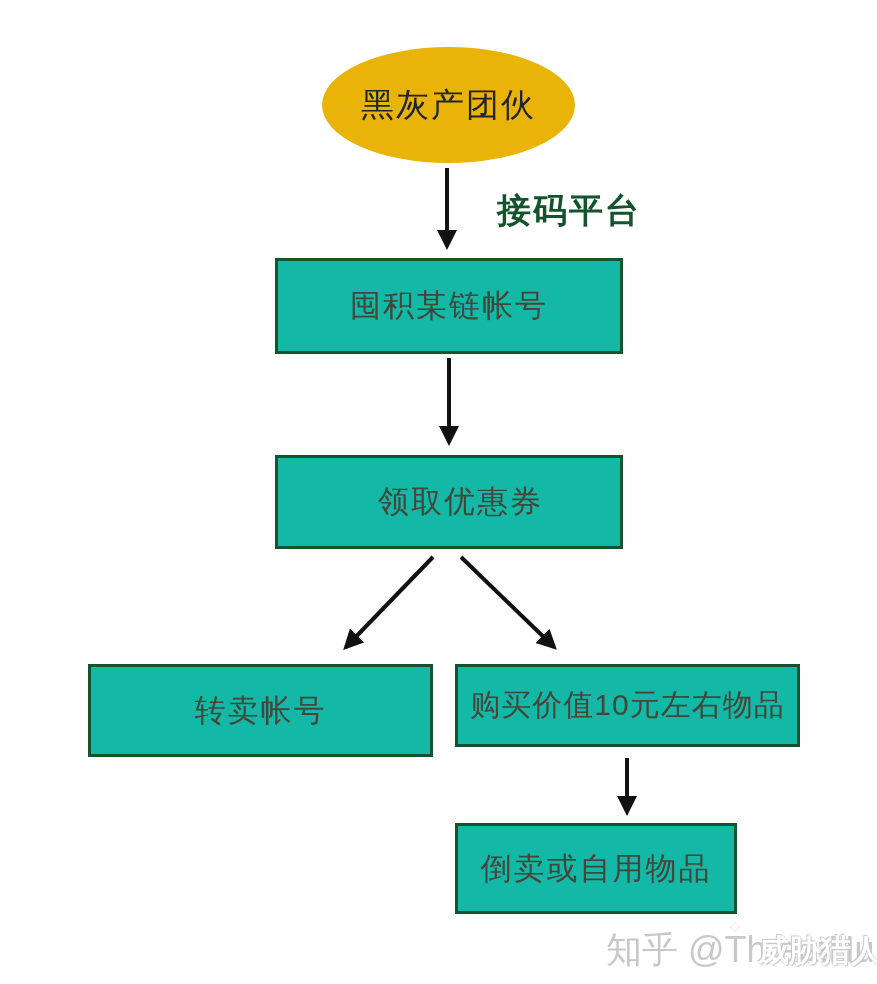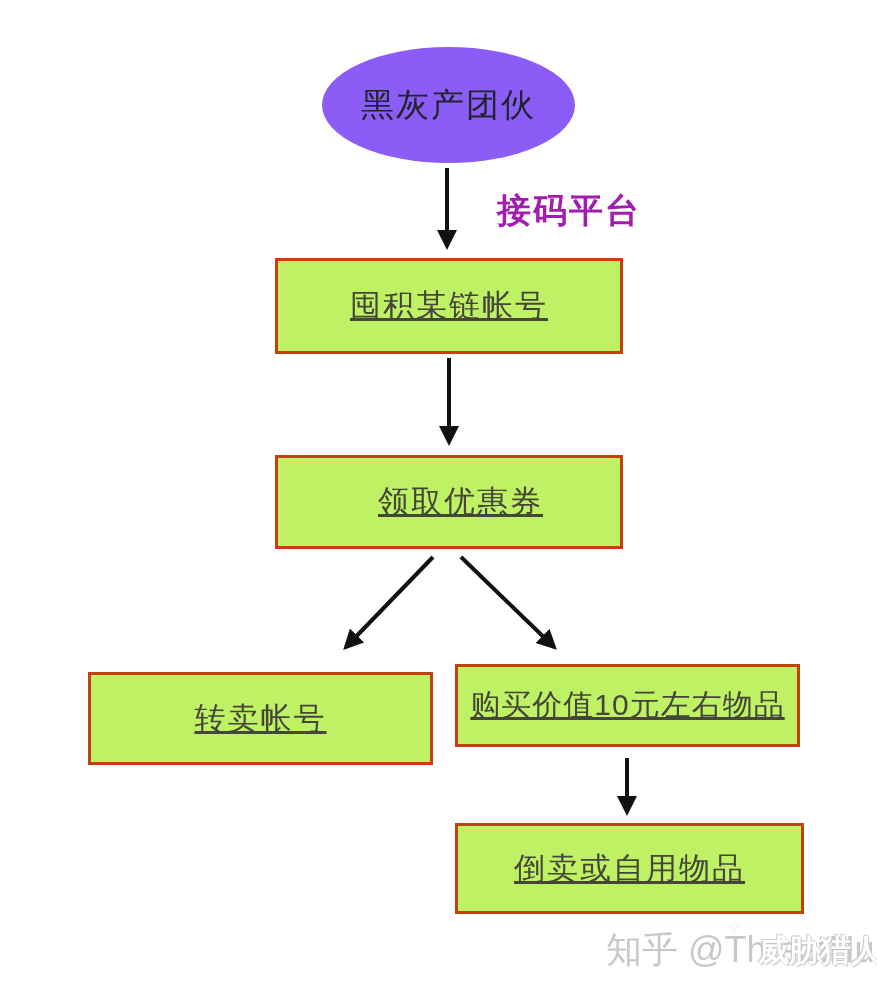--- a/index.html
+++ b/index.html
@@ -23,51 +23,50 @@
     height: 984px;
     pointer-events: none;
   }
   .ellipse-node {
     position: absolute;
     left: 322px;
     top: 47px;
     width: 253px;
     height: 116px;
     border-radius: 50%;
-    background: #8b5cf6;
+    background: #eab308;
     display: flex;
     align-items: center;
     justify-content: center;
     font-size: 33px;
     color: #20242e;
     letter-spacing: 2px;
   }
   .box-node {
     position: absolute;
-    background: #bef264;
-    border: 3px solid #c2410c;
+    background: #14b8a6;
+    border: 3px solid #14532d;
     box-sizing: border-box;
     display: flex;
     align-items: center;
     justify-content: center;
     font-size: 31px;
     color: #45453a;
     letter-spacing: 2px;
-    text-decoration: underline;
   }
   .box-hoard   { left: 275px; top: 258px; width: 348px; height: 96px; }
   .box-coupon  { left: 275px; top: 455px; width: 348px; height: 94px; padding-left: 23px; }
-  .box-resell  { left: 88px;  top: 664px; width: 345px; height: 93px; margin-top: 8px; }
+  .box-resell  { left: 88px;  top: 664px; width: 345px; height: 93px; }
   .box-buy     { left: 455px; top: 664px; width: 345px; height: 83px; font-size: 30px; letter-spacing: 1px; }
-  .box-flip    { left: 455px; top: 823px; width: 349px; height: 91px; }
+  .box-flip    { left: 455px; top: 823px; width: 282px; height: 91px; }
   .edge-label {
     position: absolute;
     font-size: 34px;
     font-weight: bold;
-    color: #a21caf;
+    color: #14532d;
     letter-spacing: 2px;
     white-space: nowrap;
   }
   .label-sms  { left: 497px; top: 188px; }
   .label-card { left: 192px; top: 584px; }
   .watermark {
     position: absolute;
     left: 606px;
     top: 926px;
     width: 271px;

